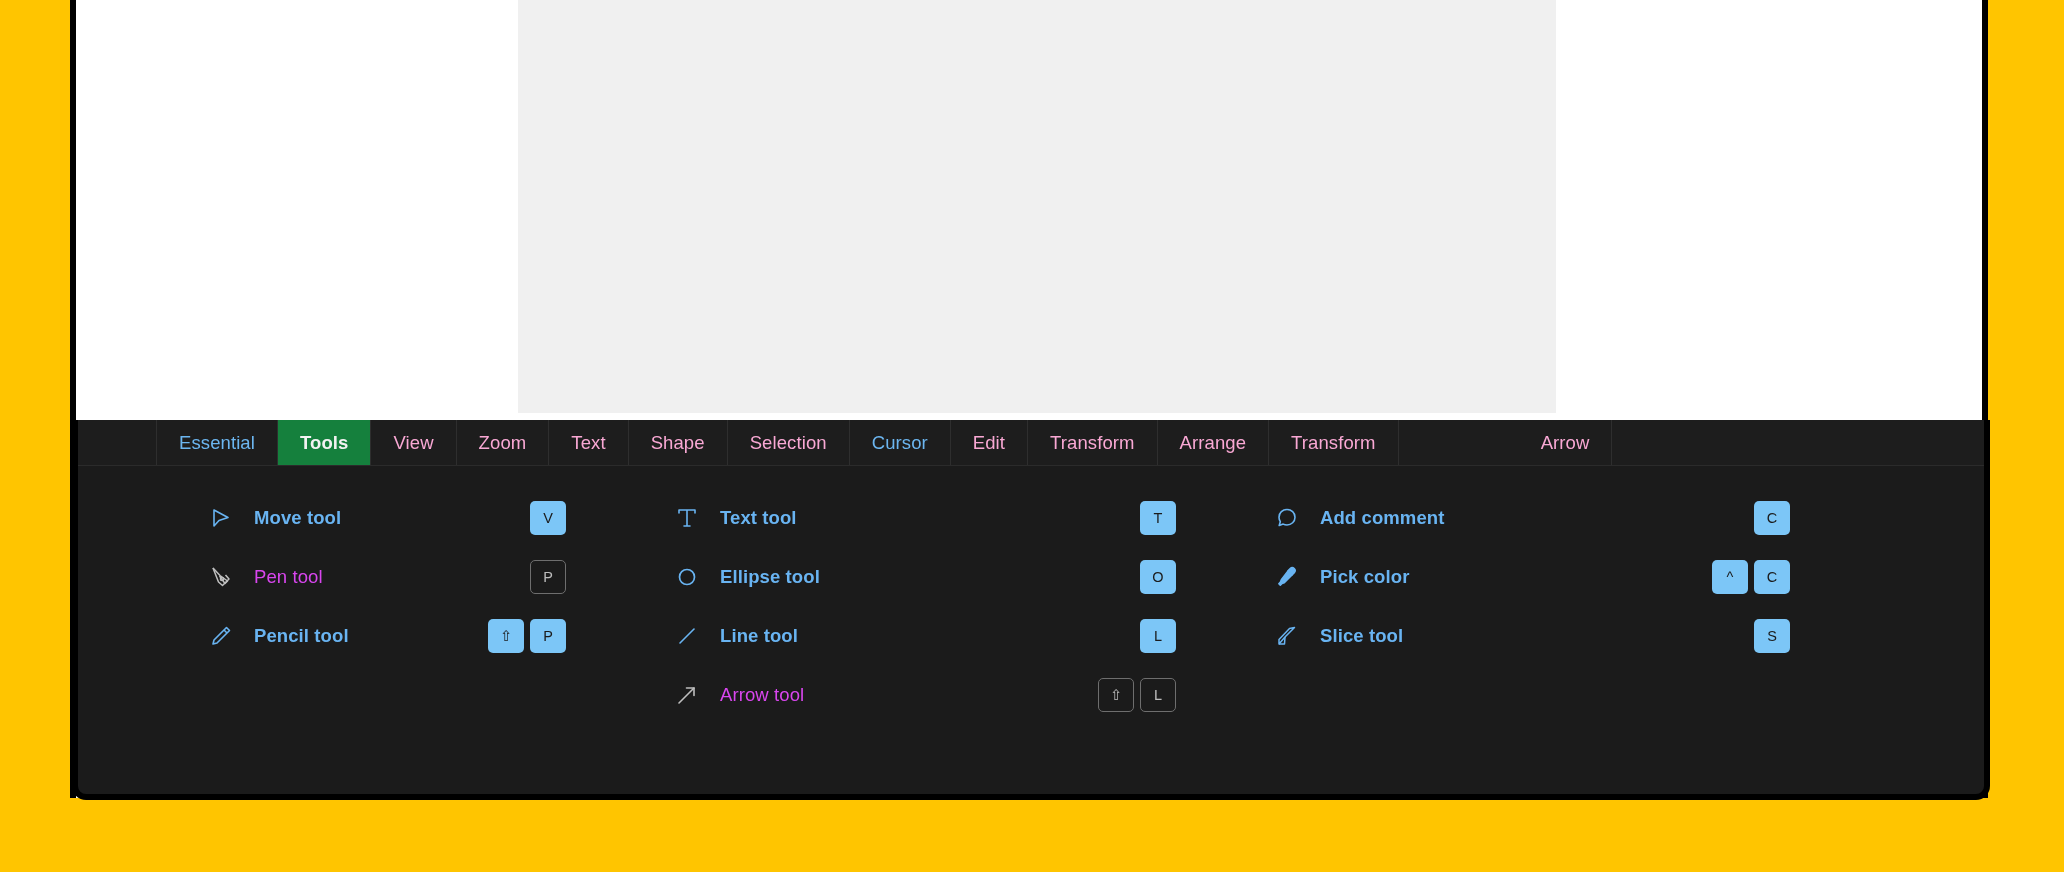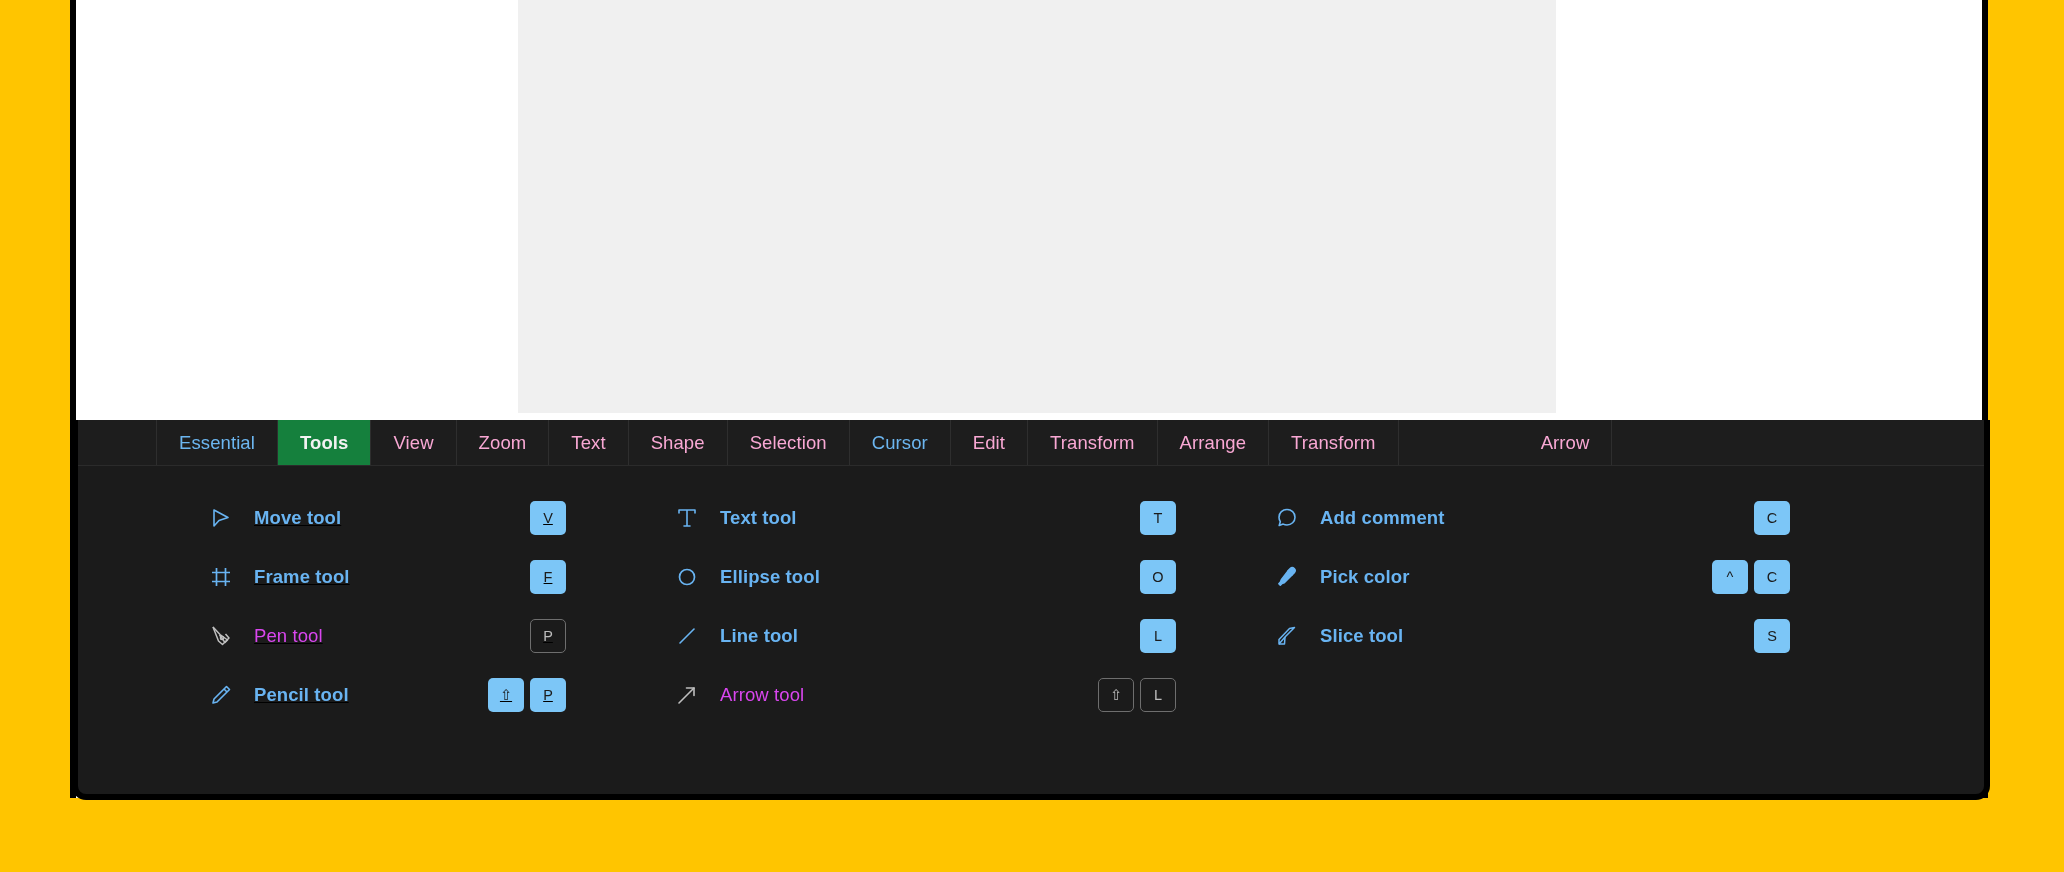--- a/index.html
+++ b/index.html
@@ -63,21 +63,21 @@
   .tab.accent  { color: #6CB6F0; }
   .tab.active  { background: #15803d; color: #F2F2F2; font-weight: bold; }
   .tab.spaced  { margin-left: 120px; }
 
   
   #tool-grid {
     display: flex;
     padding: 22px 0 0 0;
   }
   .tool-column { position: relative; }
-  .col-1 { width: 592px; padding-left: 126px; text-decoration: underline; }
+  .col-1 { width: 592px; padding-left: 126px; }
   .col-2 { width: 600px; padding-left: 0px; }
   .col-3 { width: 620px; padding-left: 0px; }
 
   .tool-row {
     display: flex;
     align-items: center;
     height: 59px;
   }
   .tool-ico {
     width: 34px; height: 26px;
@@ -146,31 +146,20 @@
           <span class="tool-ico" style="color: rgb(105, 180, 242);">
             <svg width="22" height="22" viewBox="0 0 22 22" fill="none" stroke="currentColor" stroke-width="1.6" stroke-linejoin="round">
               <path d="M4 3 L4 19 L9 13.5 L18 10.5 Z"></path>
             </svg>
           </span>
           <span class="tool-label">Move tool</span>
           <span class="keys">
             <span class="key filled">V</span>
           </span>
         </div>
-        <div class="tool-row on">
-          <span class="tool-ico" style="color: rgb(105, 180, 242);">
-            <svg width="22" height="22" viewBox="0 0 22 22" fill="none" stroke="currentColor" stroke-width="1.7">
-              <path d="M6.5 2 V20 M15.5 2 V20 M2 6.5 H20 M2 15.5 H20"></path>
-            </svg>
-          </span>
-          <span class="tool-label">Frame tool</span>
-          <span class="keys">
-            <span class="key filled">F</span>
-          </span>
-        </div>
         <div class="tool-row off">
           <span class="tool-ico" style="color: rgb(191, 191, 191);">
             <svg width="22" height="22" viewBox="0 0 22 22" fill="none" stroke="currentColor" stroke-width="1.5" stroke-linejoin="round">
               <path d="M3 2 L10 9.5 L17.5 15 L15 17.5 L9.5 10"></path>
               <path d="M3 2 L8.5 16 L12.5 19.5 L19 13 L15.5 9"></path>
               <circle cx="12" cy="13" r="1.6"></circle>
             </svg>
           </span>
           <span class="tool-label">Pen tool</span>
           <span class="keys">

